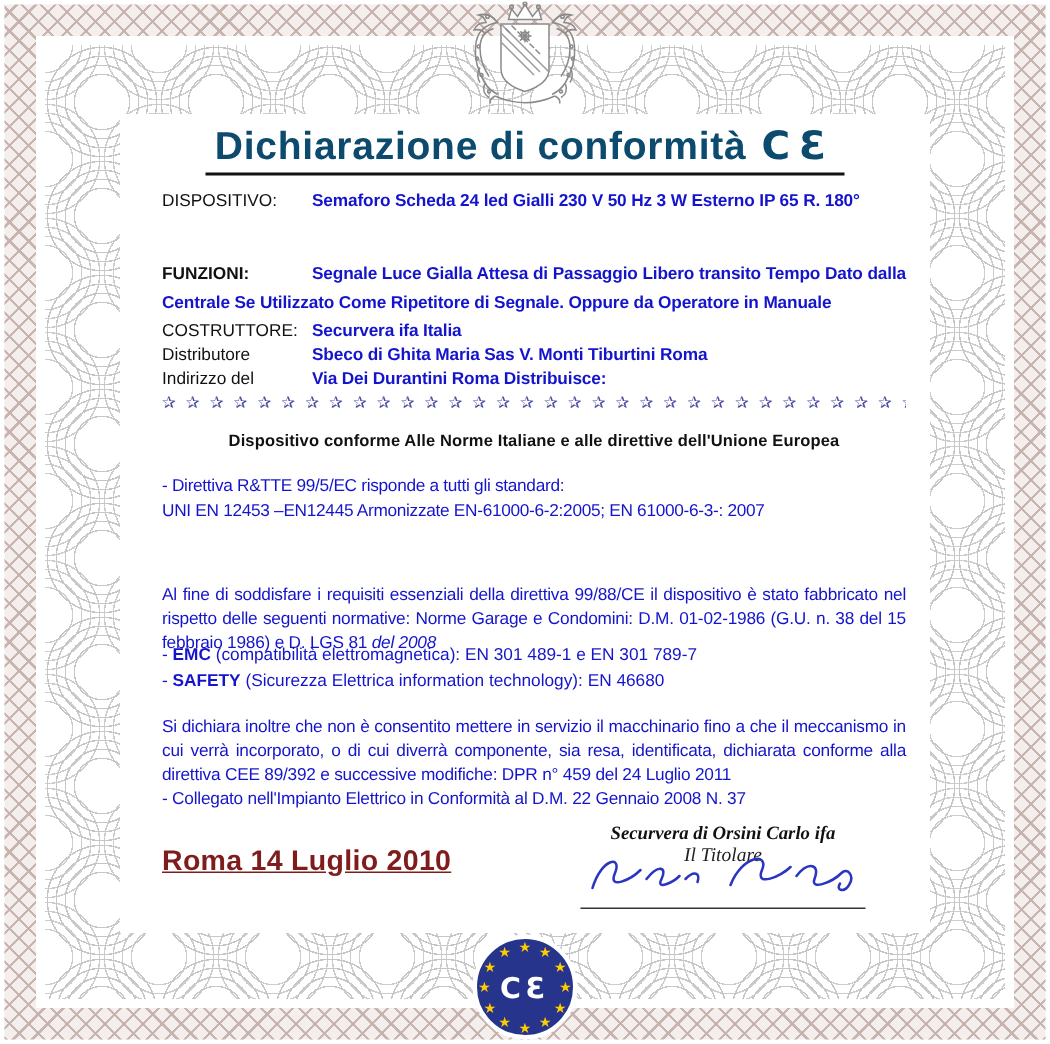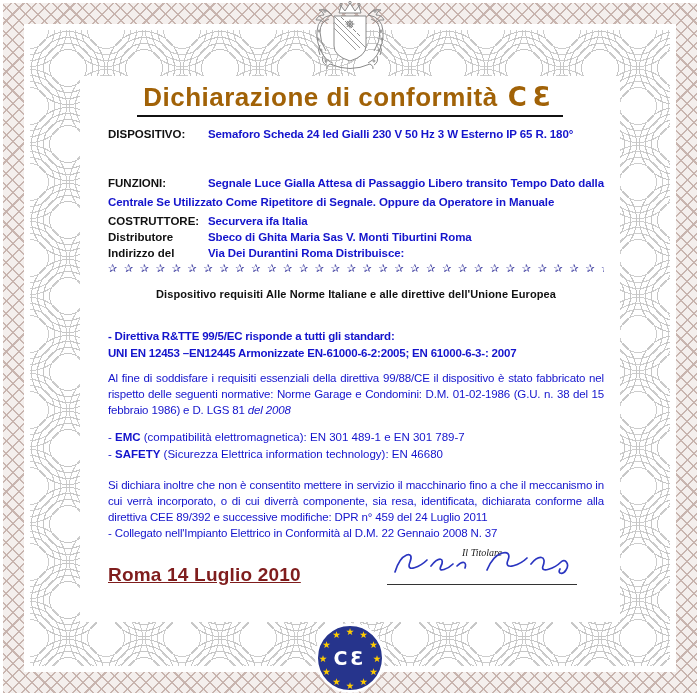--- a/index.html
+++ b/index.html
@@ -16,42 +16,42 @@
   .guilloche{position:absolute;inset:30px;z-index:2;background-color:#fff;
     background-image:
       radial-gradient(circle at center, transparent 0 18px,#c6c6c6 18px 19px,transparent 19px 24px,#c6c6c6 24px 25px,transparent 25px 30px,#c6c6c6 30px 31px,transparent 31px 36px,#c6c6c6 36px 37px,transparent 37px),
       radial-gradient(circle at center, transparent 0 18px,#cdcdcd 18px 19px,transparent 19px 24px,#cdcdcd 24px 25px,transparent 25px 30px,#cdcdcd 30px 31px,transparent 31px 36px,#cdcdcd 36px 37px,transparent 37px);
     background-size:76px 76px;background-position:0 0,38px 38px;}
   .content{position:absolute;left:80px;right:80px;top:76px;bottom:74px;background:#fff;z-index:3;
     font-size:11.5px;color:#111;}
   .abs{position:absolute;left:28px;right:16px;}
   .title{top:6px;left:0;right:0;text-align:center;}
   .title .tline{display:inline-block;border-bottom:2.5px solid #111;padding:0 6px 2px 6px;
-    font-size:26px;font-weight:bold;letter-spacing:.5px;color:#a16207;}
+    font-size:26px;font-weight:bold;letter-spacing:.5px;color:#0c4a6e;}
   .ce{margin-left:10px;letter-spacing:6px;font-family:"DejaVu Sans",sans-serif;}
   .frow{display:flex;}
-  .lbl{flex:0 0 100px;font-weight:bold;color:#111;}
+  .lbl{flex:0 0 100px;font-weight:normal;color:#111;}
   .lbl-in{display:inline-block;width:100px;font-weight:bold;color:#111;}
   .val{font-weight:bold;color:#1414cc;letter-spacing:-.1px;}
   .r1{top:52px;} .r2{top:76px;}
   .funzioni{top:98px;text-align:justify;line-height:19px;}
   .costru{top:137px;line-height:16px;}
   .stars{top:186px;color:#4d4da8;font-family:"DejaVu Sans",sans-serif;font-size:11px;
     letter-spacing:1.6px;white-space:nowrap;overflow:hidden;}
   .conformity{top:212px;text-align:center;font-weight:bold;font-size:11px;letter-spacing:.1px;}
-  .directives{top:240px;line-height:16.5px;font-weight:bold;color:#1414cc;letter-spacing:-.2px;margin-top:12px;}
-  .fabrication{top:295px;line-height:15.8px;color:#1414cc;text-align:justify;letter-spacing:-.15px;}
+  .directives{top:240px;line-height:16.5px;font-weight:normal;color:#1414cc;letter-spacing:-.2px;}
+  .fabrication{top:314px;line-height:15.8px;color:#1414cc;text-align:justify;letter-spacing:-.15px;}
   .emc{top:355px;color:#1414cc;} .safety{top:372px;color:#1414cc;}
   .emc b,.safety b{font-weight:bold;}
   .declaration{top:401px;color:#1414cc;line-height:16px;letter-spacing:-.15px;}
   .declaration .just{text-align:justify;}
   .signature{top:472px;right:12px;left:auto;width:252px;text-align:center;}
   .sig-name{font-family:"Liberation Serif",serif;font-style:italic;font-weight:bold;
     font-size:12.5px;color:#111;}
-  .sig-role{font-family:"Liberation Serif",serif;font-style:italic;font-size:10px;
+  .sig-role{font-family:"Liberation Serif",serif;font-style:italic;font-size:13px;
     color:#222;margin-top:-1px;}
   .sig-line{display:inline-block;border-bottom:1.2px solid #333;margin-top:-14px;}
   .place-date{top:488px;color:#7f1d1d;font-weight:bold;font-size:19px;
     text-decoration:underline;letter-spacing:.2px;}
   .crest{position:absolute;top:1px;left:50%;transform:translateX(-50%);z-index:4;}
   .eu{position:absolute;bottom:1px;left:50%;transform:translateX(-50%);z-index:5;}
   .eu text.ce-t{font-family:"DejaVu Sans",sans-serif;font-weight:bold;fill:#fff;
     font-size:19px;letter-spacing:3px;}
   .eu text.st{font-family:"DejaVu Sans",sans-serif;font-size:9.5px;fill:#fc0;}
 </style>
@@ -114,21 +114,21 @@
         <span class="val">Sbeco di Ghita Maria Sas V. Monti Tiburtini Roma</span>
       </div>
       <div class="frow">
         <span class="lbl">Indirizzo del</span>
         <span class="val">Via Dei Durantini Roma Distribuisce:</span>
       </div>
     </div>
 
     <div class="abs stars">✰ ✰ ✰ ✰ ✰ ✰ ✰ ✰ ✰ ✰ ✰ ✰ ✰ ✰ ✰ ✰ ✰ ✰ ✰ ✰ ✰ ✰ ✰ ✰ ✰ ✰ ✰ ✰ ✰ ✰ ✰ ✰ ✰ ✰ ✰ ✰ ✰ ✰ ✰ ✰ ✰ ✰ ✰ ✰</div>
 
-    <div class="abs conformity">Dispositivo requisiti Alle Norme Italiane e alle direttive dell'Unione Europea</div>
+    <div class="abs conformity">Dispositivo conforme Alle Norme Italiane e alle direttive dell'Unione Europea</div>
 
     <div class="abs directives">
       <div>- Direttiva R&amp;TTE 99/5/EC risponde a tutti gli standard:</div>
       <div>UNI EN 12453 –EN12445 Armonizzate EN-61000-6-2:2005; EN 61000-6-3-: 2007</div>
     </div>
 
     <div class="abs fabrication">
       <span>Al fine di soddisfare i requisiti essenziali della direttiva 99/88/CE il dispositivo è stato fabbricato nel rispetto delle seguenti normative: Norme Garage e Condomini: D.M. 01-02-1986 (G.U. n. 38 del 15 febbraio 1986) e D. LGS 81 </span><i>del 2008</i>
     </div>
 
@@ -138,20 +138,21 @@
     <div class="abs safety">
       <span>- </span><b>SAFETY</b><span> (Sicurezza Elettrica information technology): EN 46680</span>
     </div>
 
     <div class="abs declaration">
       <div class="just">Si dichiara inoltre che non è consentito mettere in servizio il macchinario fino a che il meccanismo in cui verrà incorporato, o di cui diverrà componente, sia resa, identificata, dichiarata conforme alla direttiva CEE 89/392 e successive modifiche: DPR n° 459 del 24 Luglio 2011</div>
       <div>- Collegato nell'Impianto Elettrico in Conformità al D.M. 22 Gennaio 2008 N. 37</div>
     </div>
 
     <div class="abs signature">
+      <div class="sig-name">Securvera di Orsini Carlo ifa</div>
       <div class="sig-role">Il Titolare</div>
       <span class="sig-line">
         <svg width="190" height="38" viewBox="0 0 190 38">
           <g stroke="#2a35c0" stroke-width="1.7" fill="none" stroke-linecap="round">
             <path d="M8,28 C14,8 28,6 23,18 C18,30 34,22 40,16 M44,22 C52,12 58,14 54,22 C50,30 62,24 66,20 M70,22 C76,16 80,18 78,24"></path>
             <path d="M100,26 C108,6 126,4 121,16 C116,28 134,20 140,14 M144,20 C152,10 160,12 156,22 C153,30 168,24 174,18 C178,14 183,20 179,26 C176,31 170,30 173,25"></path>
           </g>
         </svg>
       </span>
     </div>

